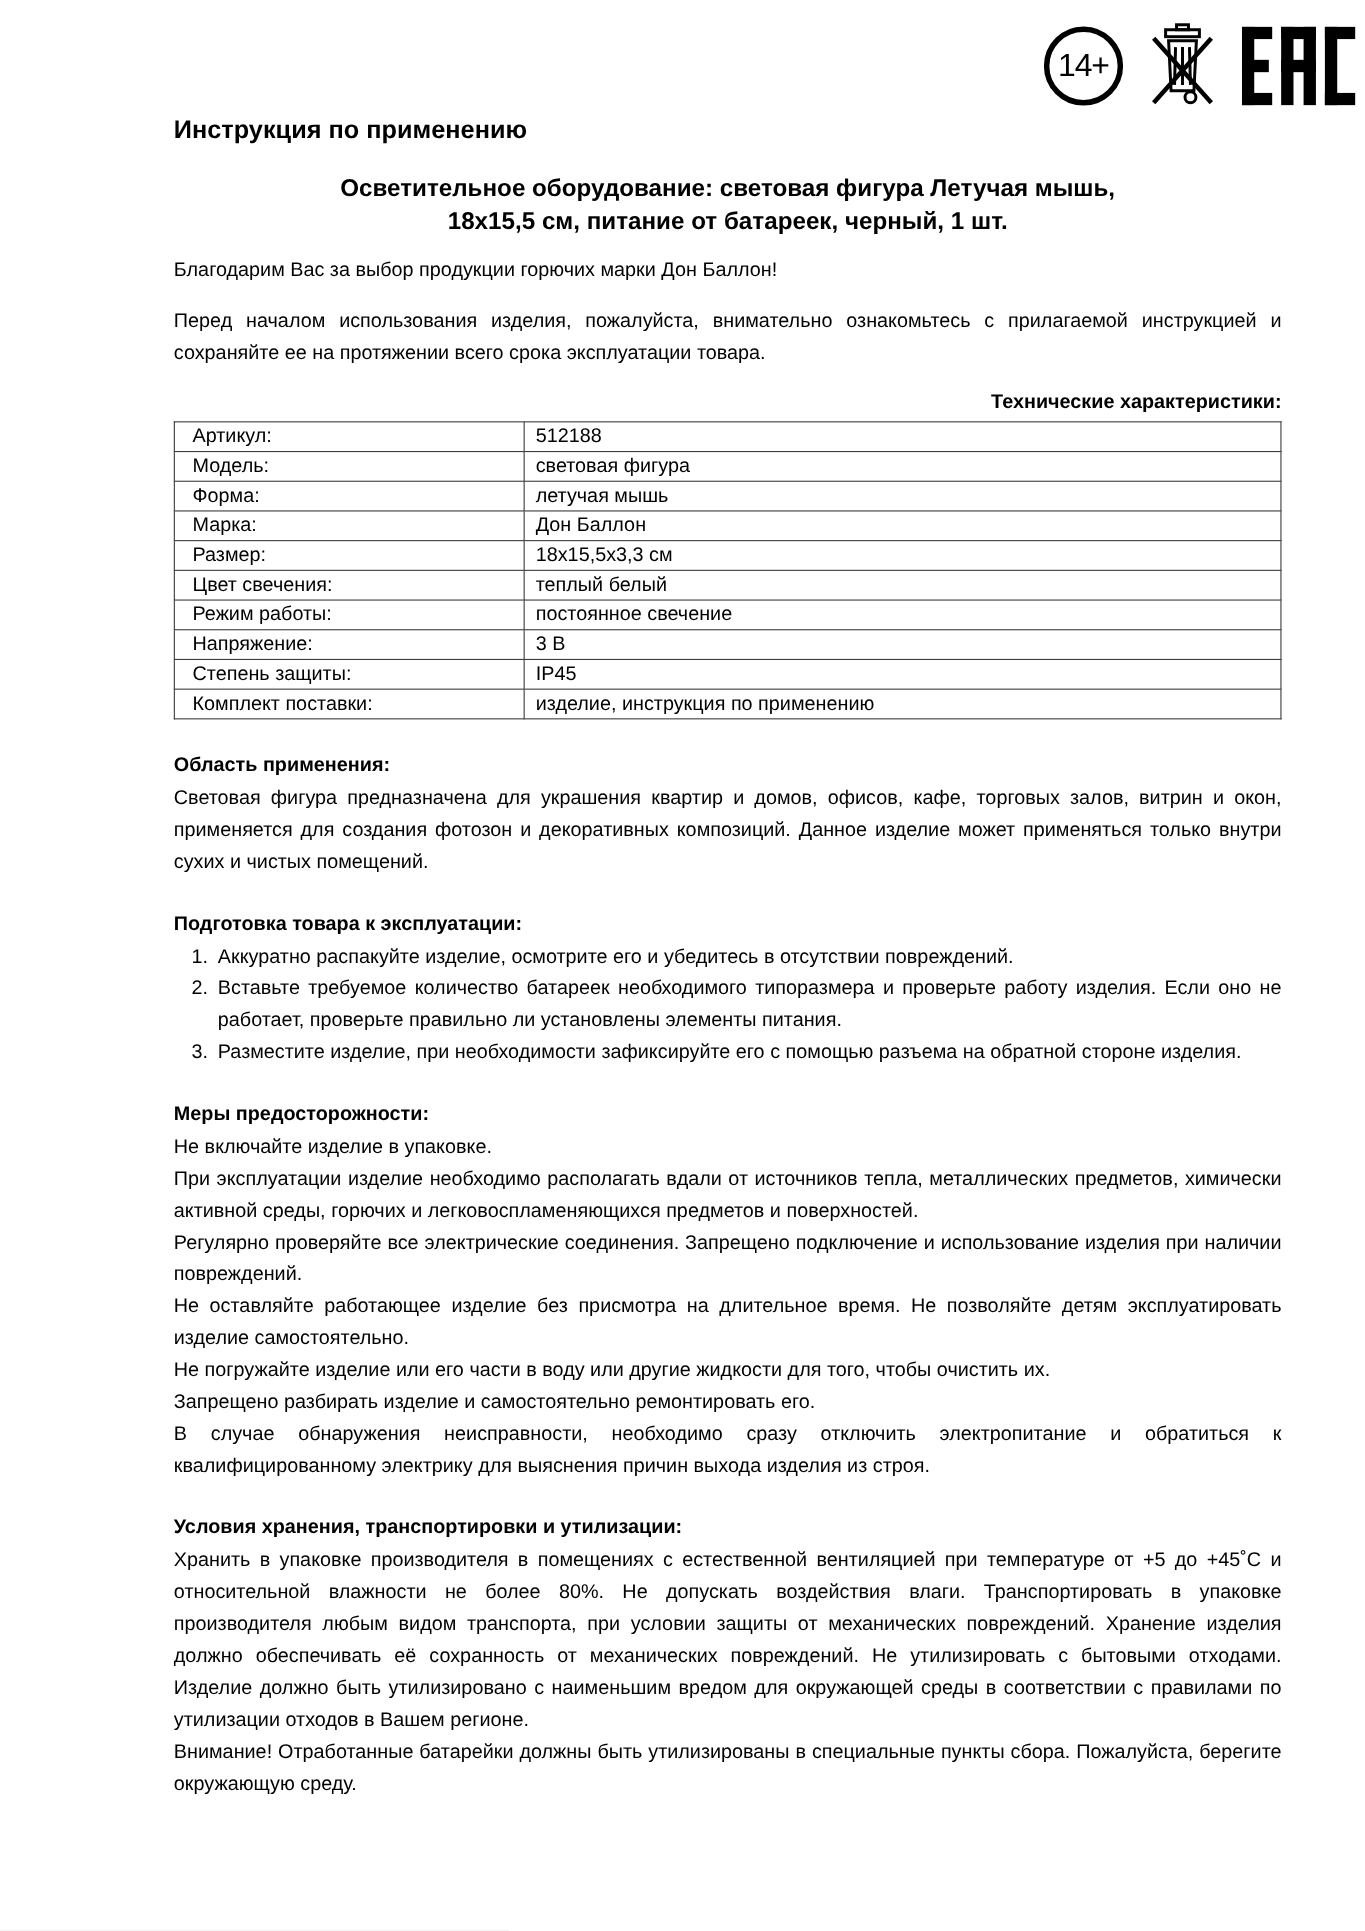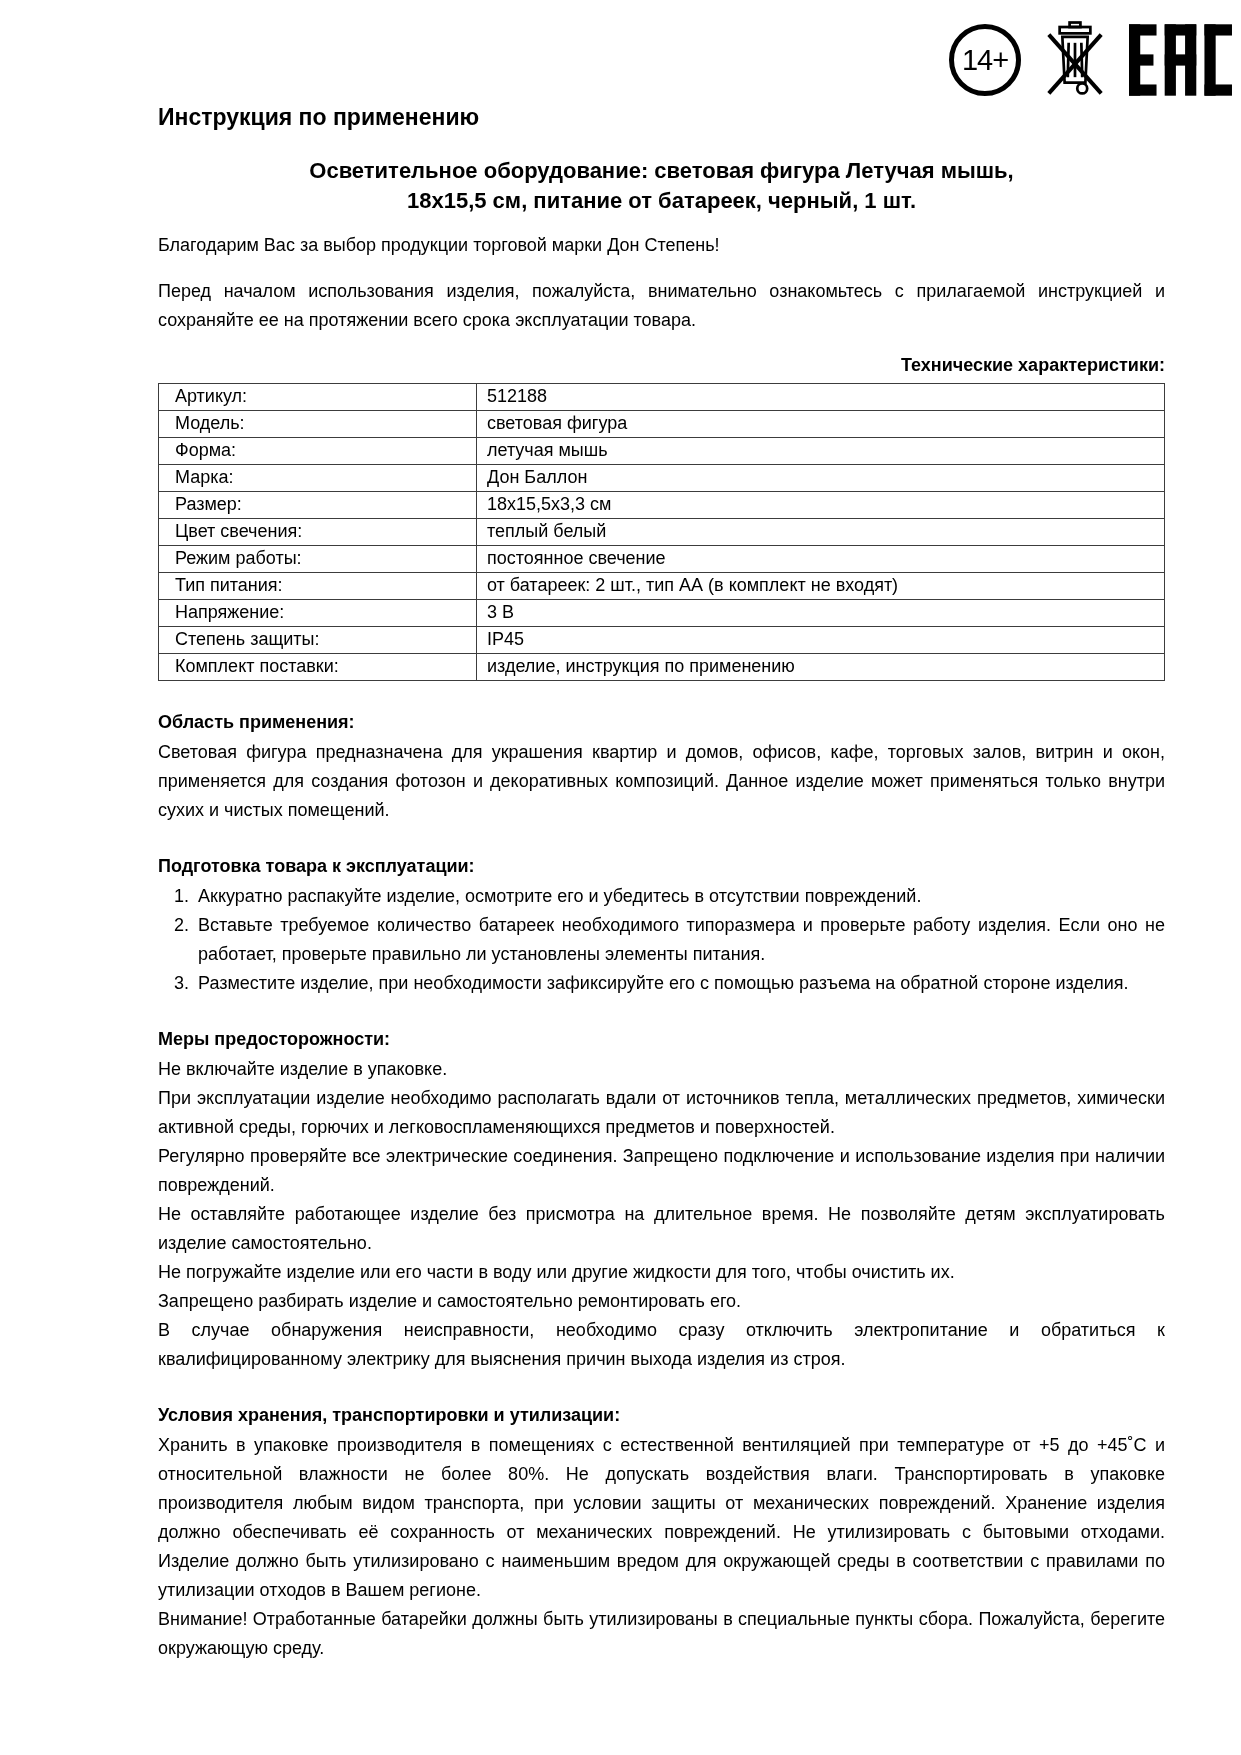--- a/index.html
+++ b/index.html
@@ -80,21 +80,21 @@
     </svg>
   </div>
 
   <h1 class="doc-title">Инструкция по применению</h1>
 
   <h2 class="doc-subtitle">
     <span>Осветительное оборудование: световая фигура Летучая мышь,</span>
     <span>18х15,5 см, питание от батареек, черный, 1 шт.</span>
   </h2>
 
-  <p class="body intro1">Благодарим Вас за выбор продукции торговой марки Дон Степень!</p>
+  <p class="body intro1">Благодарим Вас за выбор продукции горючих марки Дон Баллон!</p>
   <p class="body intro2">Перед началом использования изделия, пожалуйста, внимательно ознакомьтесь с прилагаемой инструкцией и сохраняйте ее на протяжении всего срока эксплуатации товара.</p>
 
   <h3 class="sec first">Технические характеристики:</h3>
 
   <table class="specs">
     <colgroup>
         <col class="c1">
         <col>
       </colgroup>
     <tbody>
@@ -118,24 +118,20 @@
         <td class="lbl">Размер:</td>
         <td>18х15,5х3,3 см</td>
       </tr>
       <tr>
         <td class="lbl">Цвет свечения:</td>
         <td>теплый белый</td>
       </tr>
       <tr>
         <td class="lbl">Режим работы:</td>
         <td>постоянное свечение</td>
-      </tr>
-      <tr>
-        <td class="lbl">Тип питания:</td>
-        <td>от батареек: 2 шт., тип АА (в комплект не входят)</td>
       </tr>
       <tr>
         <td class="lbl">Напряжение:</td>
         <td>3 В</td>
       </tr>
       <tr>
         <td class="lbl">Степень защиты:</td>
         <td>IP45</td>
       </tr>
       <tr>

